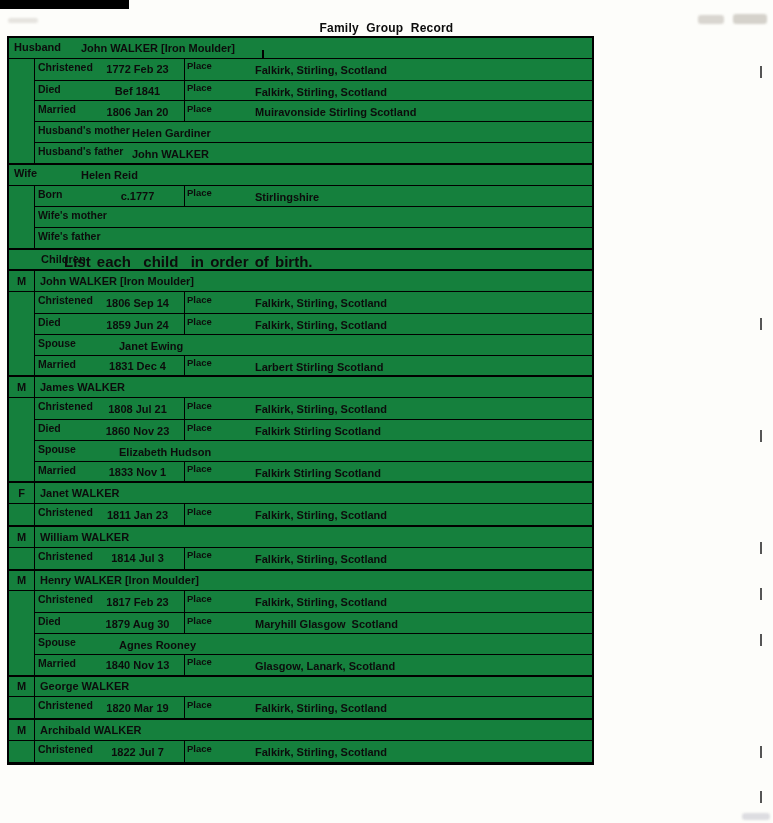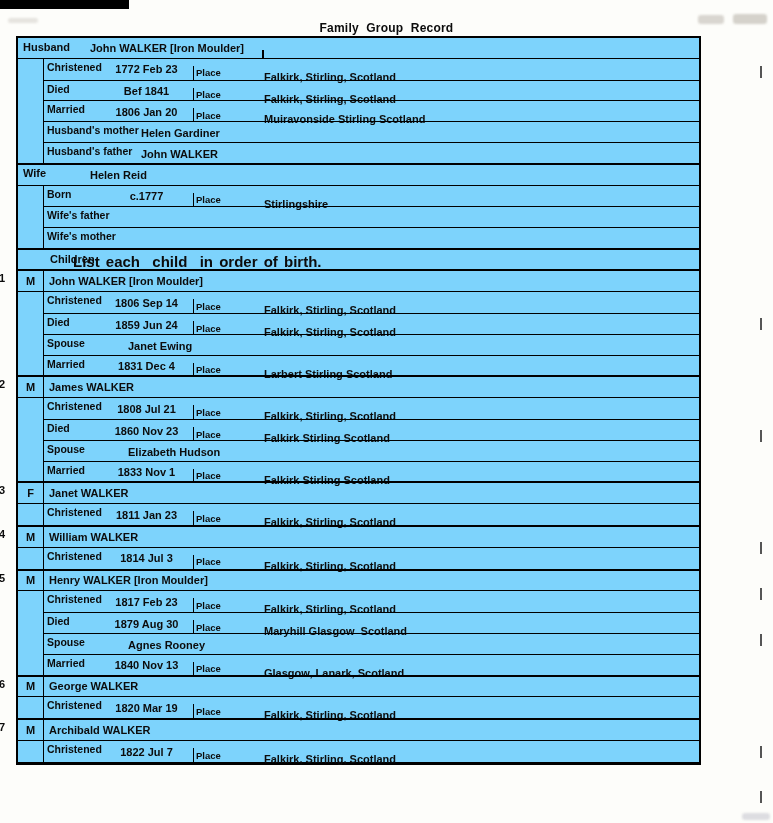--- a/index.html
+++ b/index.html
@@ -3,40 +3,40 @@
 <meta charset="utf-8">
 <style>
   * { margin:0; padding:0; box-sizing:border-box; }
   body { font-family:"Liberation Sans", sans-serif; background:#e9e9e9; }
   .page { position:relative; width:773px; height:823px; background:#fdfdfa;
           color:#0c0c0c; font-weight:bold; overflow:hidden; }
 
   .title { position:absolute; top:9px; left:0; right:0; text-align:center;
            font-size:12px; word-spacing:4px; letter-spacing:.2px;margin-top:12px; }
 
-  .gtable { position:absolute; left:16px; top:36px; width:685px;
-            border:2px solid #000; border-bottom-width:3px; background:#7dd3fc; }
+  .gtable { position:absolute; left:7px; top:36px; width:587px;
+            border:2px solid #000; border-bottom-width:3px; background:#15803d; }
 
   .sep { border-top:2.5px solid #000; }
 
   .hrow { position:relative; height:20.8px; border-bottom:1.6px solid #000; }
   .sec-label { position:absolute; left:5px; top:2.5px; font-size:11px; }
   .sec-name  { position:absolute; left:72px; top:4px; font-size:11px; white-space:pre; }
 
   .dblock { display:flex; }
   .gutter { width:26px; border-right:1.6px solid #000; }
   .rows { flex:1; }
   .row { position:relative; height:20.8px; }
   .row + .row { border-top:1.6px solid #000; }
 
   .flabel { position:absolute; left:3px; top:2px; font-size:10.5px; white-space:pre; }
   .fdate  { position:absolute; left:55px; width:95px; top:4.5px; text-align:center;
             font-size:11px; white-space:pre; }
   .place-cell { position:absolute; left:149px; right:0; top:0; bottom:0;
-                border-left:1.6px solid #000;margin-top:7px; }
+                border-left:1.6px solid #000; }
   .plabel { position:absolute; left:2px; top:1.5px; font-size:9.5px; }
   .pvalue { position:absolute; left:26px; top:5px; font-size:11px; white-space:pre;padding-left:44px; }
   .jvalue { position:absolute; left:97px; top:5px; font-size:11px; white-space:pre; }
   .svalue { position:absolute; left:84px; top:5px; font-size:11px; white-space:pre; }
 
   .banner { position:relative; height:21.5px; }
   .banner-label { position:absolute; left:5px; top:3.5px; font-size:11px;margin-left:27px; }
   .banner-instr { position:absolute; left:55px; top:3.5px; font-size:15px;
                   white-space:pre; word-spacing:2px; }
 
@@ -123,25 +123,25 @@
           <div class="rows">
             <div class="row">
               <span class="flabel">Born</span>
               <span class="fdate">c.1777</span>
               <div class="place-cell">
                 <span class="plabel">Place</span>
                 <span class="pvalue">Stirlingshire</span>
               </div>
             </div>
             <div class="row">
+              <span class="flabel">Wife's mother</span>
+              <span class="jvalue"></span>
+            </div>
+            <div class="row">
               <span class="flabel">Wife's father</span>
-              <span class="jvalue"></span>
-            </div>
-            <div class="row">
-              <span class="flabel">Wife's mother</span>
               <span class="jvalue"></span>
             </div>
           </div>
         </div>
       </section>
       <div class="banner sep">
         <span class="banner-label">Children</span>
         <span class="banner-instr">List each  child  in order of birth.</span>
       </div>
       <section class="child sep">

